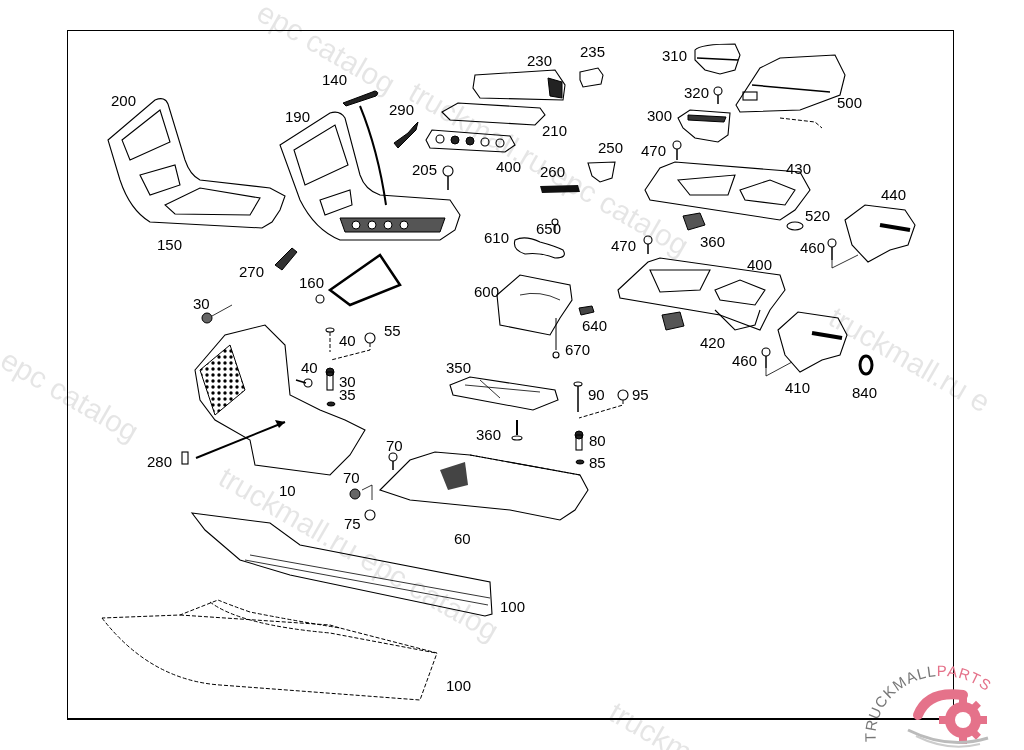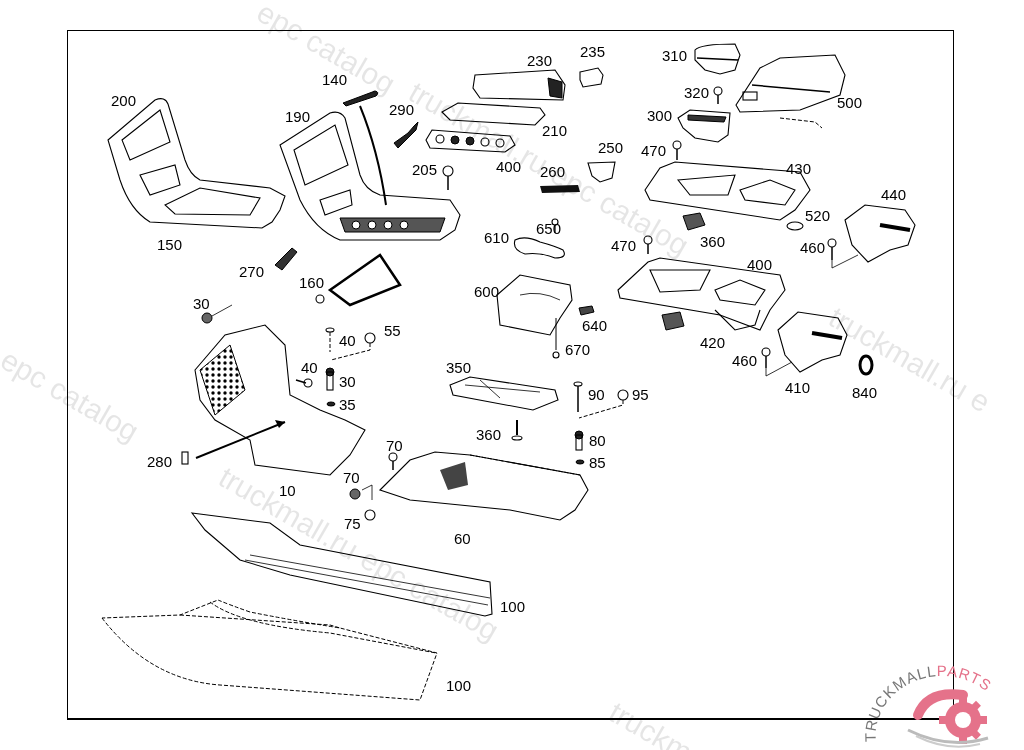--- a/index.html
+++ b/index.html
@@ -316,21 +316,21 @@
 <span class="lbl" style="left:565px;top:342px">670</span>
 <span class="lbl" style="left:700px;top:335px">420</span>
 <span class="lbl" style="left:732px;top:353px">460</span>
 <span class="lbl" style="left:785px;top:380px">410</span>
 <span class="lbl" style="left:852px;top:385px">840</span>
 <span class="lbl" style="left:193px;top:296px">30</span>
 <span class="lbl" style="left:339px;top:333px">40</span>
 <span class="lbl" style="left:384px;top:323px">55</span>
 <span class="lbl" style="left:301px;top:360px">40</span>
 <span class="lbl" style="left:339px;top:374px">30</span>
-<span class="lbl" style="left:339px;top:397px">35</span>
+<span class="lbl" style="left:339px;top:387px">35</span>
 <span class="lbl" style="left:446px;top:360px">350</span>
 <span class="lbl" style="left:588px;top:387px">90</span>
 <span class="lbl" style="left:632px;top:387px">95</span>
 <span class="lbl" style="left:476px;top:427px">360</span>
 <span class="lbl" style="left:589px;top:433px">80</span>
 <span class="lbl" style="left:589px;top:455px">85</span>
 <span class="lbl" style="left:147px;top:454px">280</span>
 <span class="lbl" style="left:279px;top:483px">10</span>
 <span class="lbl" style="left:386px;top:438px">70</span>
 <span class="lbl" style="left:343px;top:470px">70</span>

